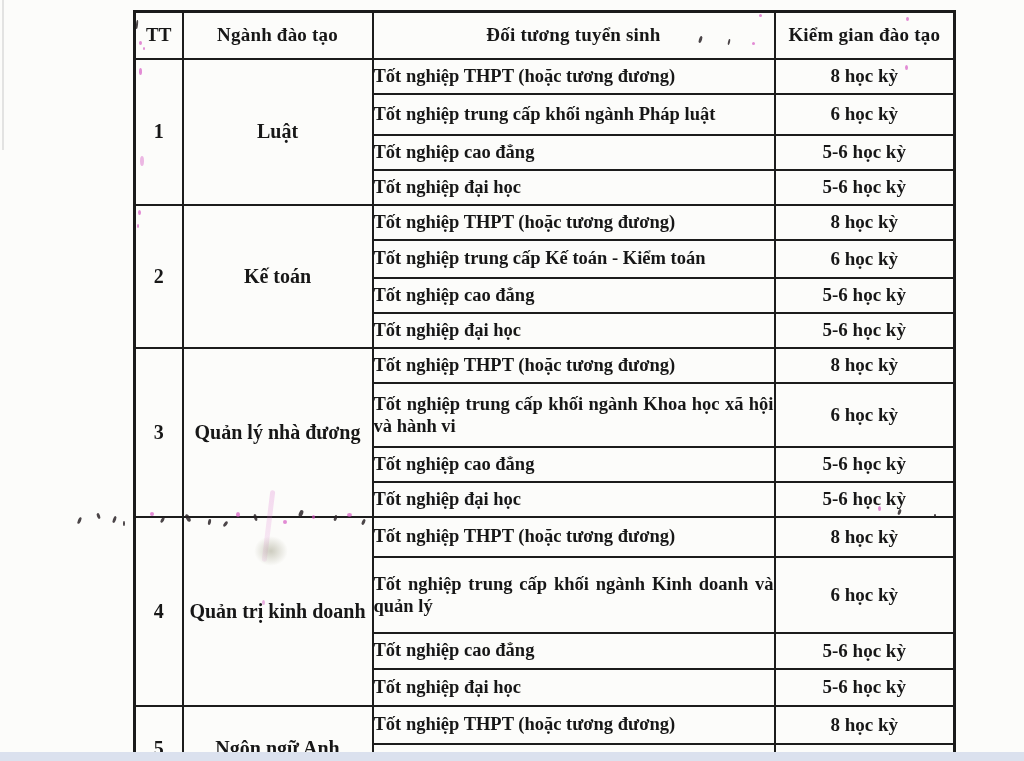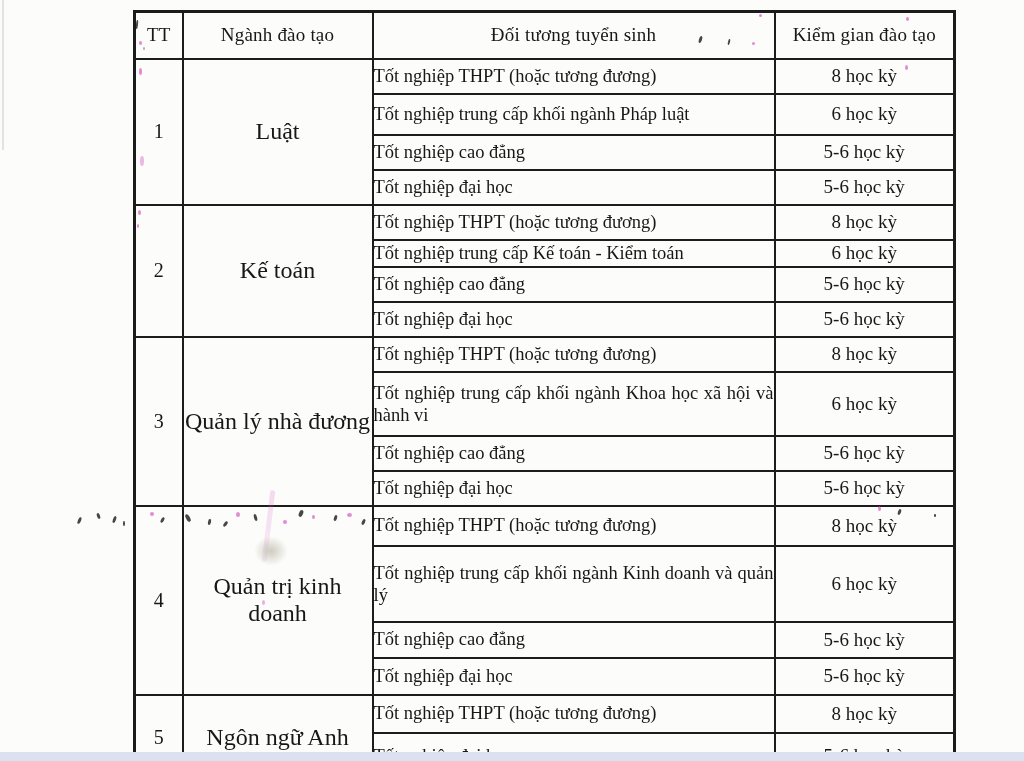--- a/index.html
+++ b/index.html
@@ -33,26 +33,26 @@
     left: 133px; top: 10px;
     width: 820px;
     border-collapse: collapse;
     table-layout: fixed;
     border: 3px solid #1b1b1b;
   }
   table.doc th, table.doc td {
     border: 2px solid #1c1c1c;
     padding: 0;
     vertical-align: middle;
-    font-weight: 400;
+    font-weight: 700;
     overflow: hidden;
   }
   th.hdr { font-size: 19px; text-align: center; letter-spacing: .2px; }
   td.tt    { text-align: center; font-size: 20px; }
-  td.major { text-align: center; font-size: 24px; }
+  td.major { text-align: center; font-size: 20px; }
   td.target {
     font-size: 18.5px;
     text-align: left;
     padding: 0 3px 0 8px;
     white-space: nowrap;
   }
   td.target.wrap {
     white-space: normal;
     text-align: justify;
     text-align-last: left;
@@ -116,21 +116,21 @@
       <td class="target">Tốt nghiệp đại học</td>
       <td class="dur">5-6 học kỳ</td>
     </tr>
 
     <tr style="height:35px">
       <td class="tt" rowspan="4">2</td>
       <td class="major" rowspan="4">Kế toán</td>
       <td class="target">Tốt nghiệp THPT (hoặc tương đương)</td>
       <td class="dur">8 học kỳ</td>
     </tr>
-    <tr style="height:27px">
+    <tr style="height:38px">
       <td class="target">Tốt nghiệp trung cấp Kế toán - Kiểm toán</td>
       <td class="dur">6 học kỳ</td>
     </tr>
     <tr style="height:35px">
       <td class="target">Tốt nghiệp cao đẳng</td>
       <td class="dur">5-6 học kỳ</td>
     </tr>
     <tr style="height:35px">
       <td class="target">Tốt nghiệp đại học</td>
       <td class="dur">5-6 học kỳ</td>

